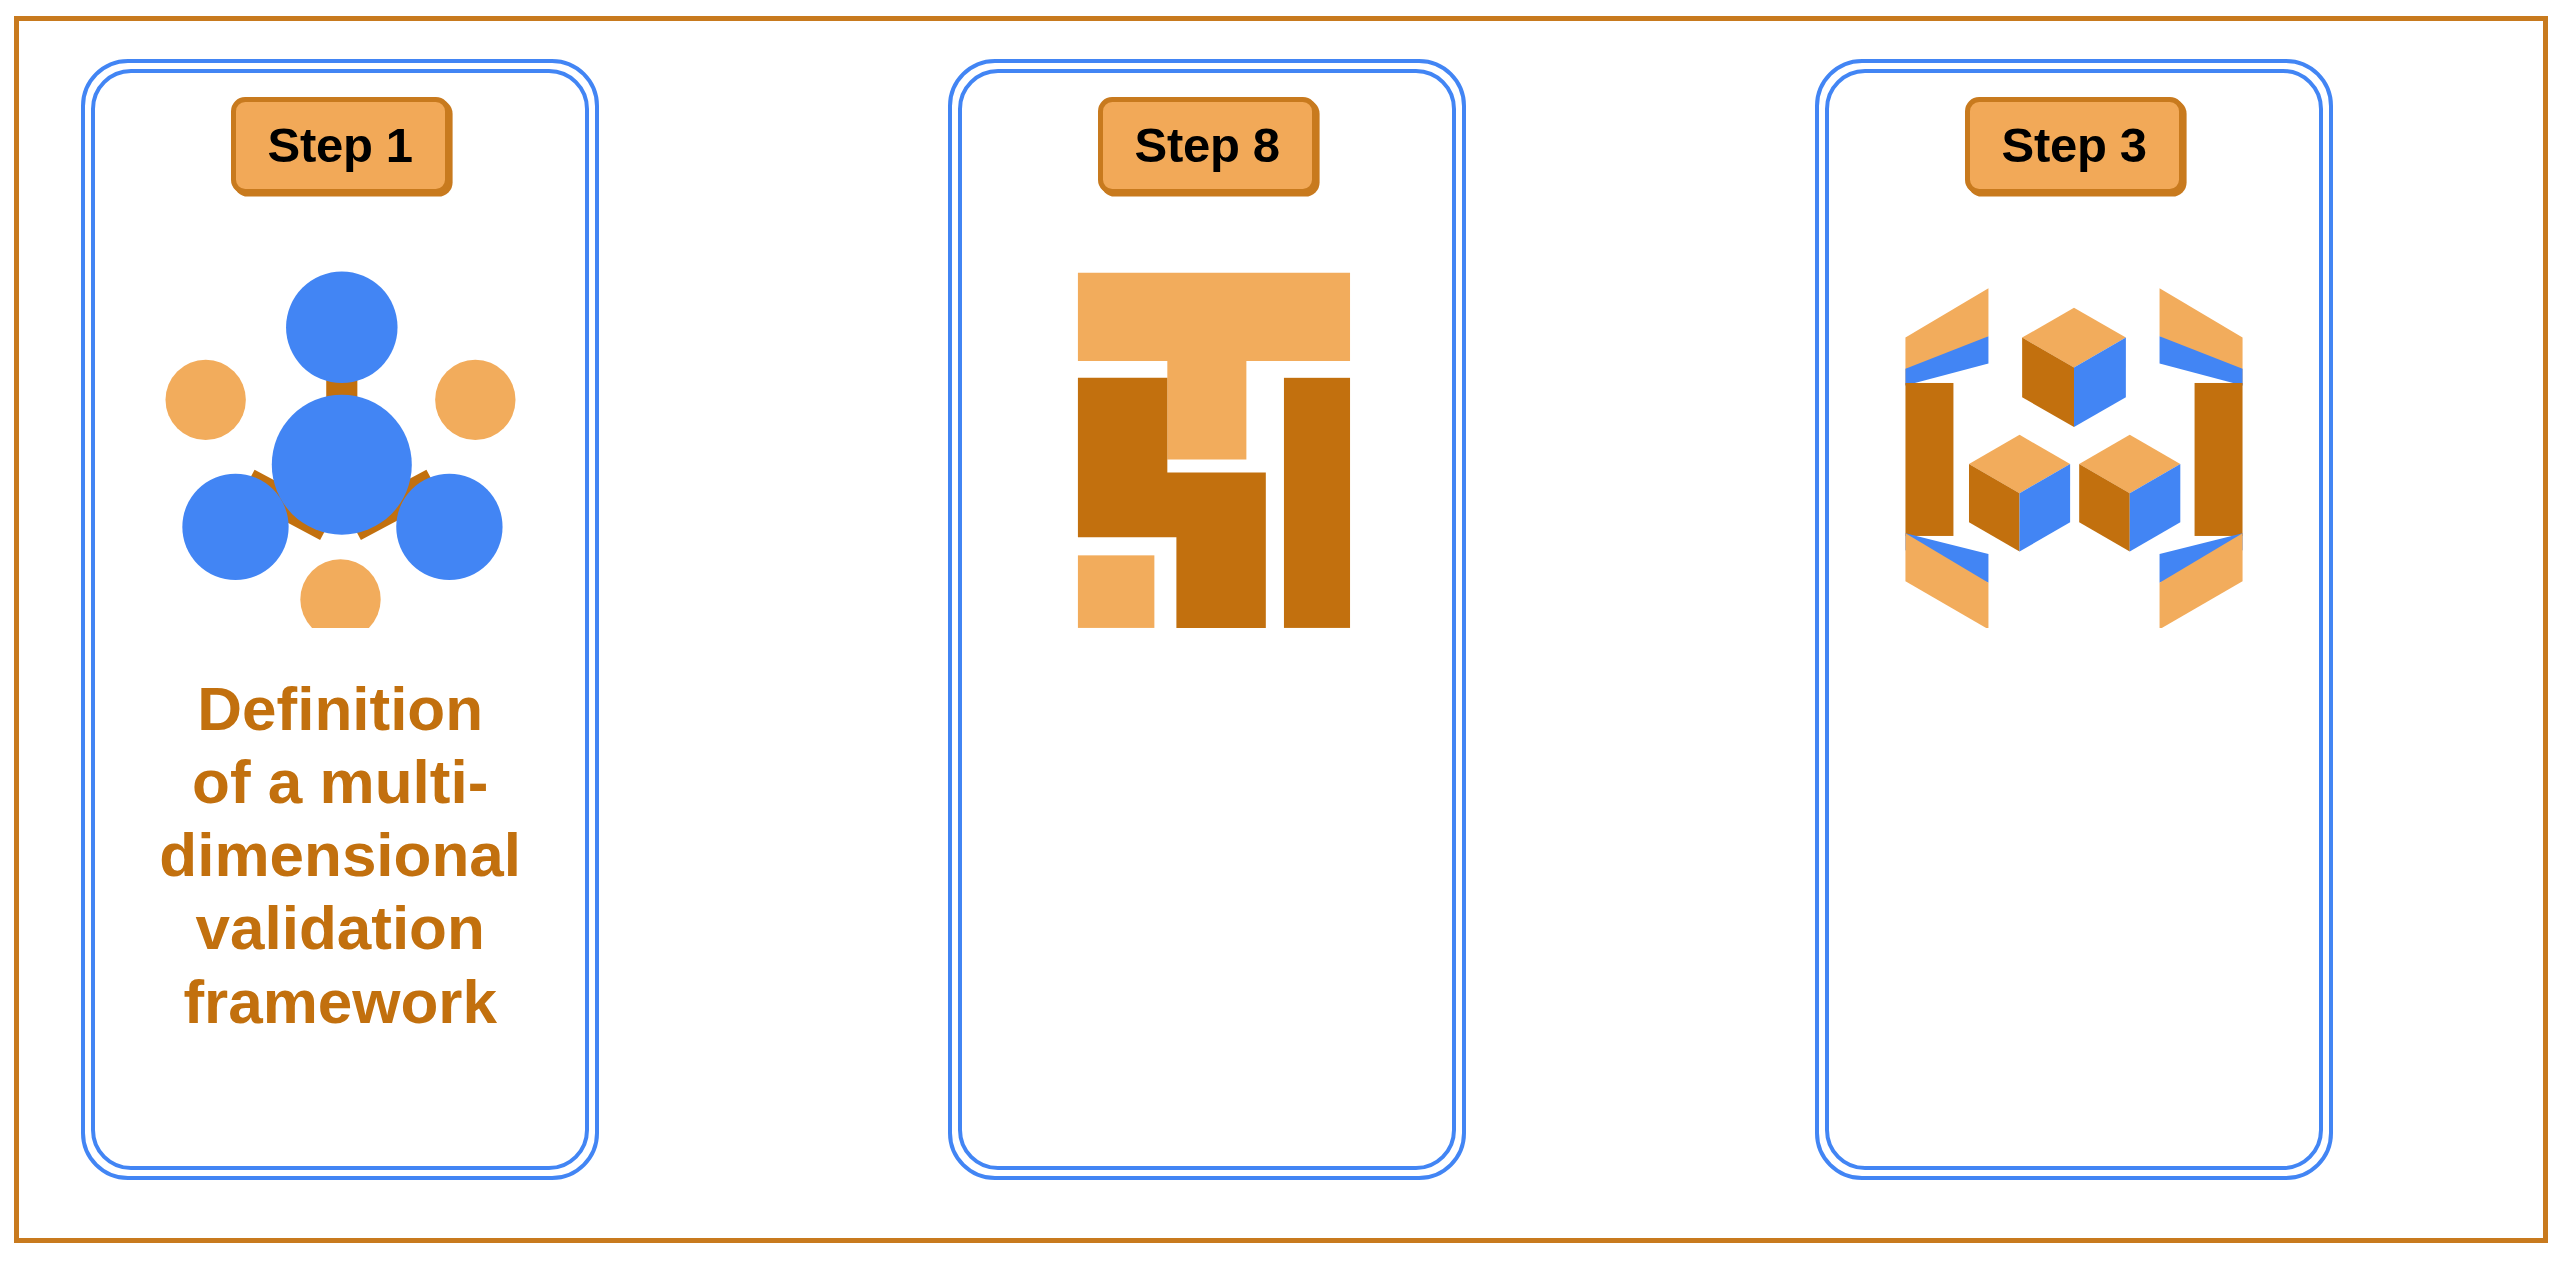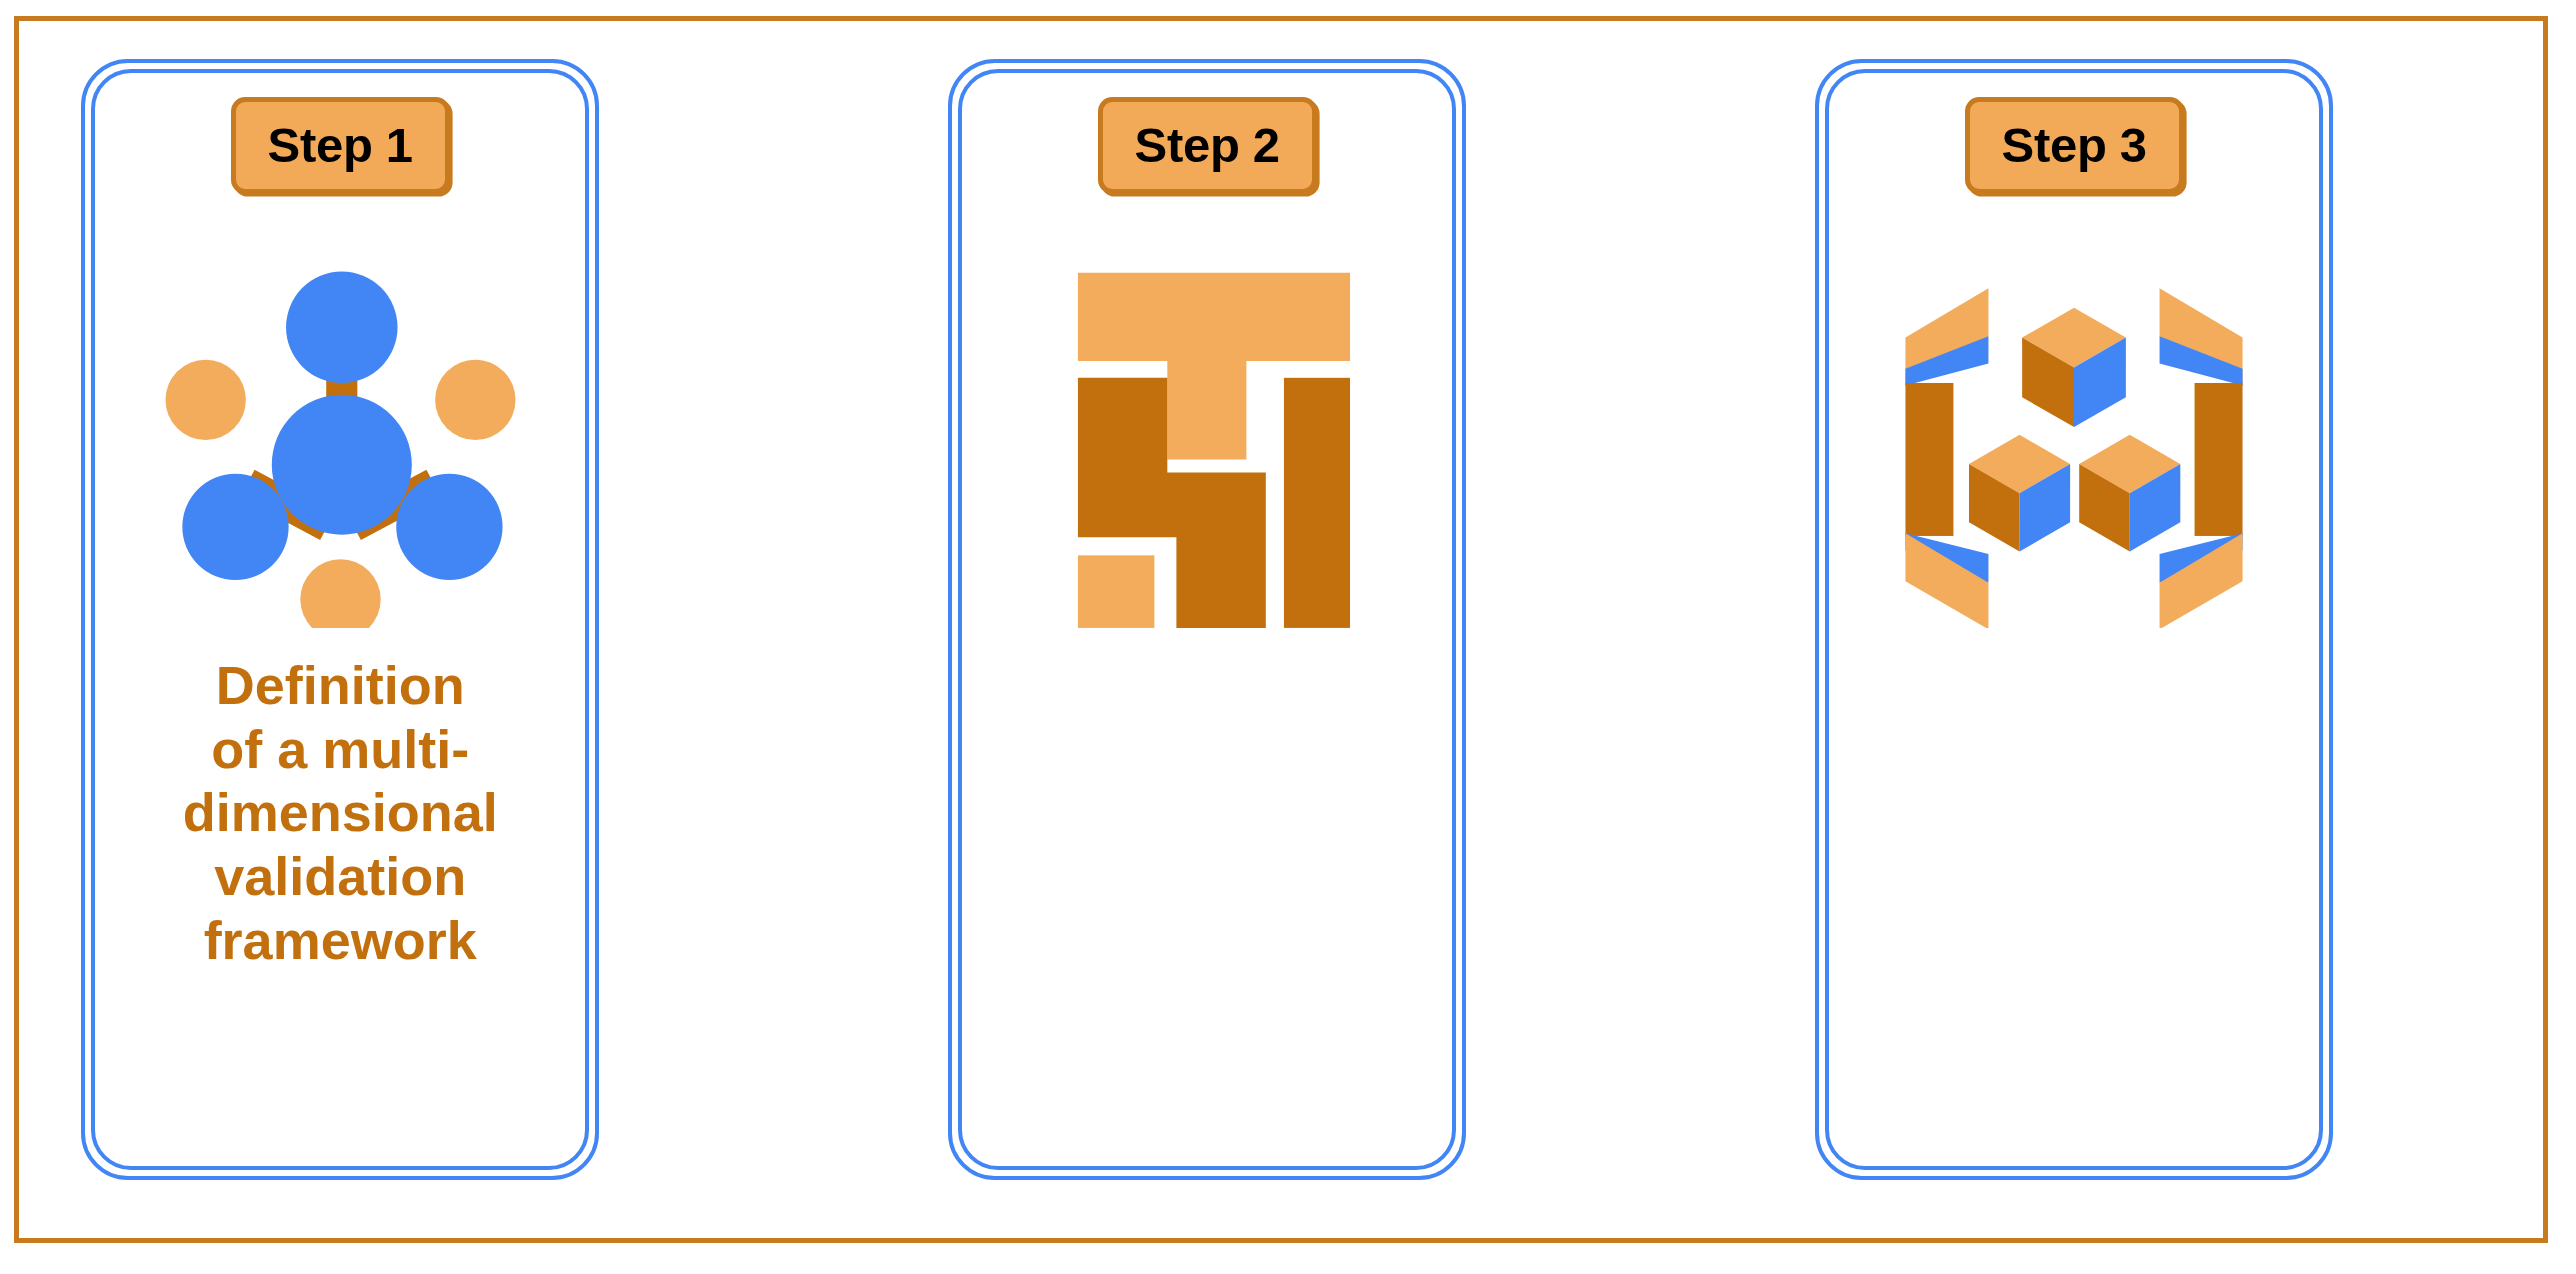--- a/index.html
+++ b/index.html
@@ -111,24 +111,24 @@
     justify-content: center;
   }
   .step-icon svg {
     display: block;
   }
 
   
   .step-caption {
     position: relative;
     z-index: 2;
-    margin-top: 0;
+    margin-top: 18px;
     width: 479px;
     text-align: center;
-    font-size: 54px;
+    font-size: 62px;
     font-weight: bold;
     line-height: 1.18;
     color: #C2700E;
     white-space: pre-line;
   }
 </style>
 </head>
 <body>
 
 <div id="diagram-root">
@@ -164,21 +164,21 @@
 
         <div class="step-caption">Definition
 of a multi-
 dimensional
 validation
 framework</div>
       </div>
 
       <div class="step-card">
         <div class="step-badge">
-          <span class="step-badge-label">Step 2</span>
+          <span class="step-badge-label">Step 8</span>
         </div>
 
         <div class="step-icon">
           <svg width="311" height="363" viewBox="0 0 480 560" xmlns="http://www.w3.org/2000/svg">
 
             <path d="M40 12 H460 V148 H300 V300 H178 V148 H40 Z" fill="#F2AC5C"></path>
 
             <path d="M40 174 H178 V320 H330 V560 H192 V420 H40 Z" fill="#C2700E"></path>
 
             <rect x="358" y="174" width="102" height="386" fill="#C2700E"></rect>

